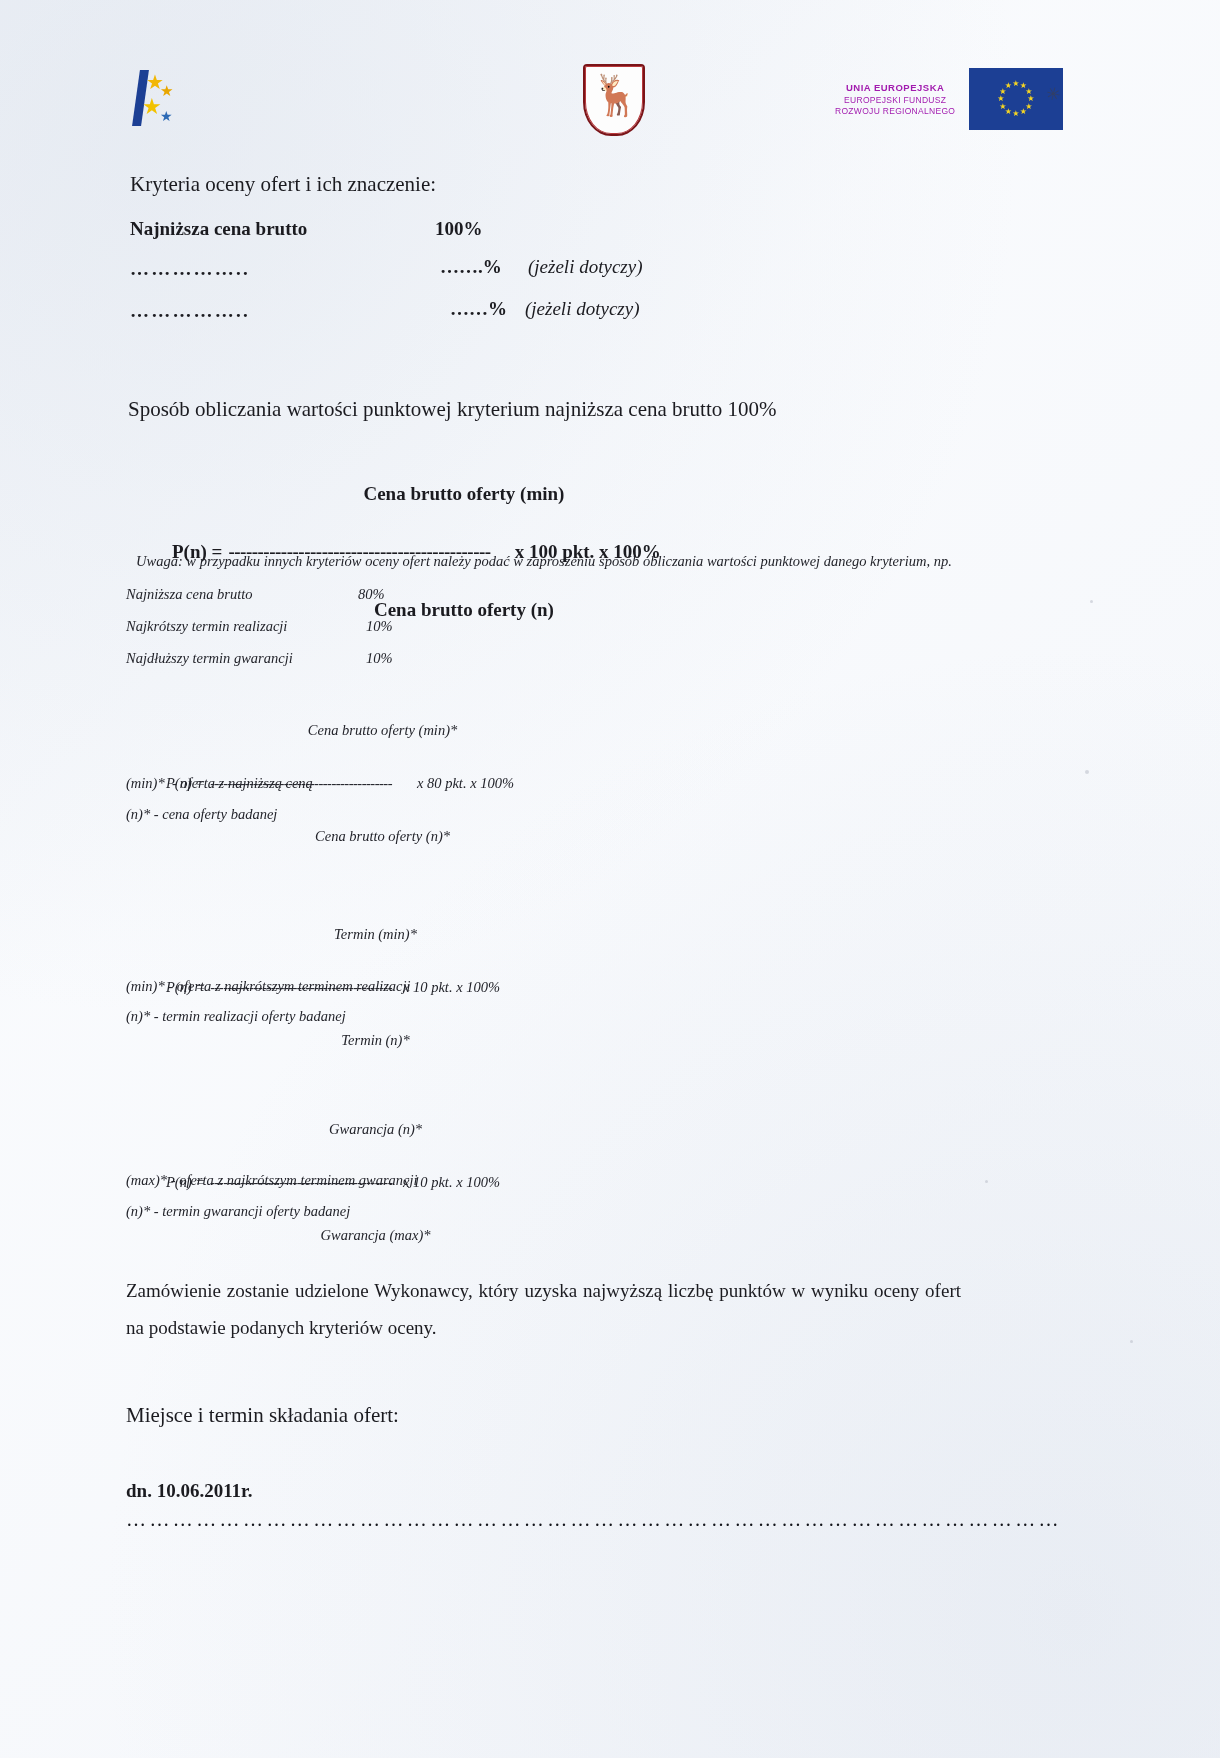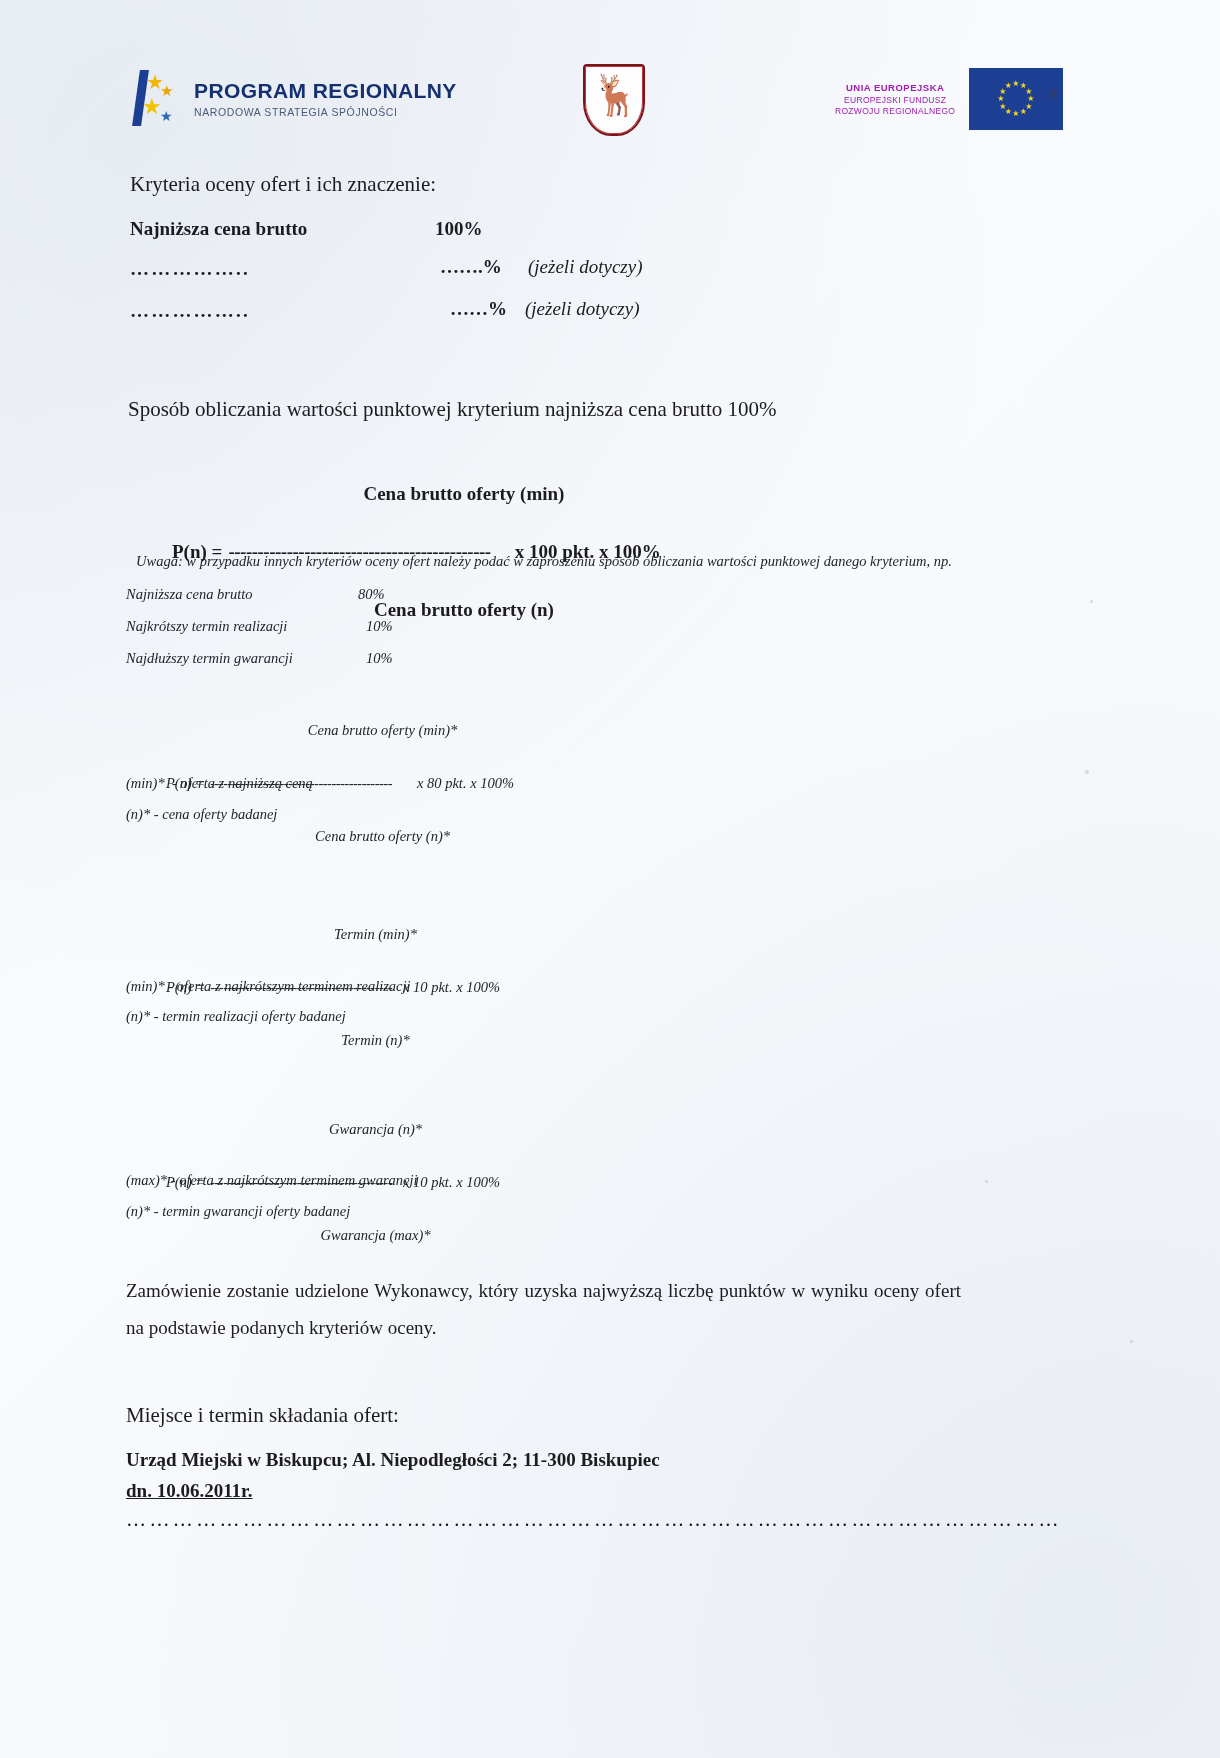--- a/index.html
+++ b/index.html
@@ -218,24 +218,20 @@
 
   <div class="header">
 
     <div class="pr-logo">
       <div class="pr-stars">
         <div class="bar"></div>
         <div class="star s1">★</div>
         <div class="star s2">★</div>
         <div class="star s3">★</div>
         <div class="star s4">★</div>
-      </div>
-      <div class="pr-text">
-        <div class="t1">PROGRAM REGIONALNY</div>
-        <div class="t2">NARODOWA STRATEGIA SPÓJNOŚCI</div>
       </div>
     </div>
 
     <div class="crest">
       <div class="shield"></div>
       <div class="eagle">🦌</div>
     </div>
 
     <div class="eu">
       <div class="eu-text">
@@ -332,21 +328,20 @@
       <span class="t-small-ital" style="margin-left:6px;">x 10 pkt. x 100%</span>
     </div>
     <div class="den t-small-ital" style="margin-left:85px;">Gwarancja (max)*</div>
   </div>
   <div class="line t-small-ital" style="left:126px; top:1172px;">(max)* - oferta z najkrótszym terminem gwarancji</div>
   <div class="line t-small-ital" style="left:126px; top:1203px;">(n)* - termin gwarancji oferty badanej</div>
 
   <div class="para" style="left:126px; top:1272px; width:835px;">Zamówienie zostanie udzielone Wykonawcy, który uzyska najwyższą liczbę punktów w wyniku oceny ofert na podstawie podanych kryteriów oceny.</div>
 
   <div class="line t-normal" style="left:126px; top:1403px;">Miejsce i termin składania ofert:</div>
-  <div class="line t-bold" style="left:126px; top:1449px;">Urząd Miejski w Biskupcu; Al. Niepodległości 2; 11-300 Biskupiec</div>
-  <div class="line t-bold" style="left:126px; top:1480px;text-decoration:underline;">dn. 10.06.2011r.</div>
+  <div class="line t-bold" style="left:126px; top:1480px;">dn. 10.06.2011r.</div>
   <div class="bottom-dots" style="left:126px; top:1508px;">…………………………………………………………………………………………………………</div>
 
   <div class="speck" style="left:1090px; top:600px; width:3px; height:3px;"></div>
   <div class="speck" style="left:1085px; top:770px; width:4px; height:4px;"></div>
   <div class="speck" style="left:1130px; top:1340px; width:3px; height:3px;"></div>
   <div class="speck" style="left:985px; top:1180px; width:3px; height:3px;"></div>
 </div>
 
 </body></html>

